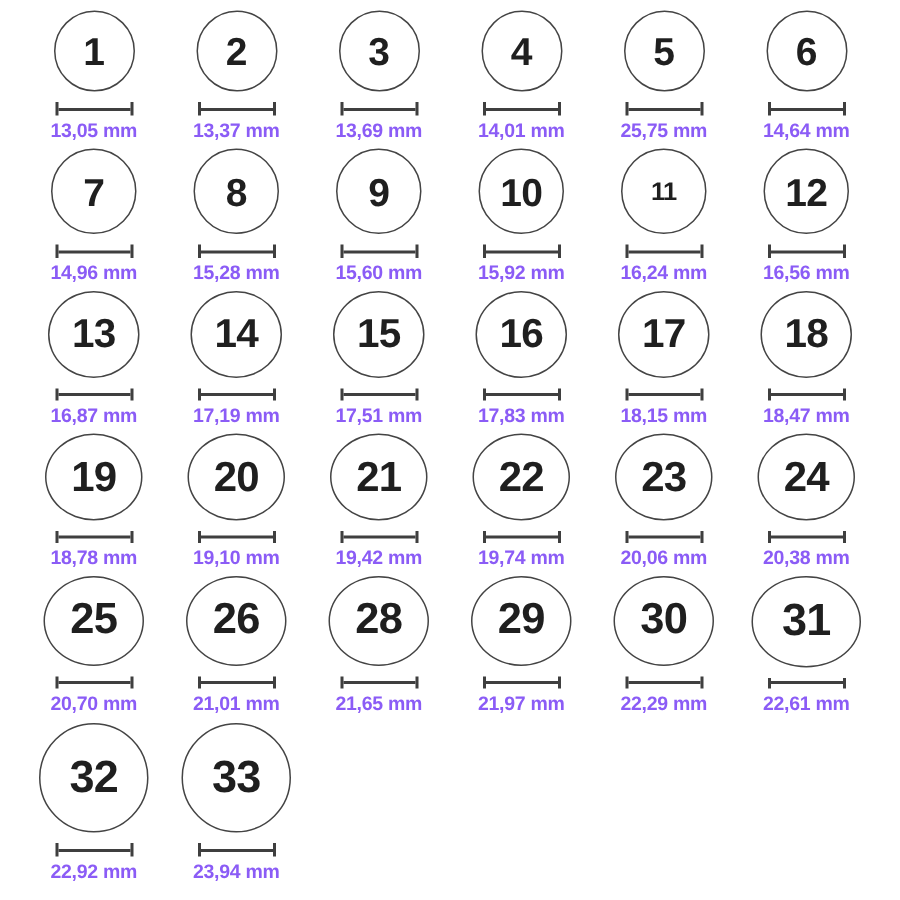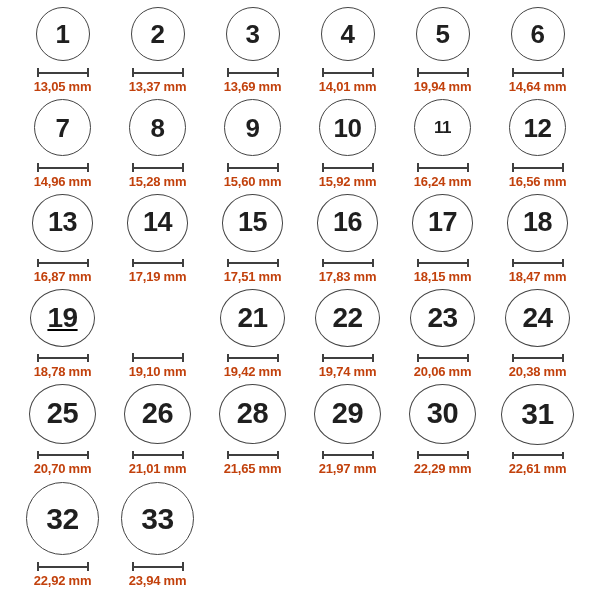--- a/index.html
+++ b/index.html
@@ -58,21 +58,21 @@
     right: 0;
     top: 50%;
     margin-top: -1px;
     height: 2px;
     background: #3f3f3f;
   }
   .label {
     margin-top: 2px;
     font-size: 13px;
     font-weight: bold;
-    color: #c2410c;
+    color: #8b5cf6;
     letter-spacing: -0.2px;
     white-space: nowrap;
   }
 </style>
 </head>
 <body>
 
 <div class="page">
   <div class="grid" id="chart-grid">
   <div class="cell">
@@ -105,21 +105,21 @@
     </div>
     <div class="ruler" style="width: 52px;"></div>
     <div class="label">14,01 mm</div>
   </div>
 
   <div class="cell">
     <div class="circle" style="width: 54px; height: 54px;">
       <span class="num" style="font-size: 26px;">5</span>
     </div>
     <div class="ruler" style="width: 52px;"></div>
-    <div class="label">19,94 mm</div>
+    <div class="label">25,75 mm</div>
   </div>
 
   <div class="cell">
     <div class="circle" style="width: 54px; height: 54px;">
       <span class="num" style="font-size: 26px;">6</span>
     </div>
     <div class="ruler" style="width: 52px;"></div>
     <div class="label">14,64 mm</div>
   </div>
 
@@ -213,28 +213,31 @@
 
   <div class="cell">
     <div class="circle" style="width: 61px; height: 61px;">
       <span class="num" style="font-size: 27px; text-align: right;">18</span>
     </div>
     <div class="ruler" style="width: 52px;"></div>
     <div class="label">18,47 mm</div>
   </div>
 
   <div class="cell">
-    <div class="circle" style="width: 65px; height: 65px; text-decoration: underline;">
+    <div class="circle" style="width: 65px; height: 65px;">
       <span class="num" style="font-size: 28px;">19</span>
     </div>
     <div class="ruler" style="width: 52px;"></div>
     <div class="label">18,78 mm</div>
   </div>
 
   <div class="cell">
+    <div class="circle" style="width: 65px; height: 65px;">
+      <span class="num" style="font-size: 28px;">20</span>
+    </div>
     <div class="ruler" style="width: 52px;"></div>
     <div class="label">19,10 mm</div>
   </div>
 
   <div class="cell">
     <div class="circle" style="width: 65px; height: 65px;">
       <span class="num" style="font-size: 28px;">21</span>
     </div>
     <div class="ruler" style="width: 52px;"></div>
     <div class="label">19,42 mm</div>

